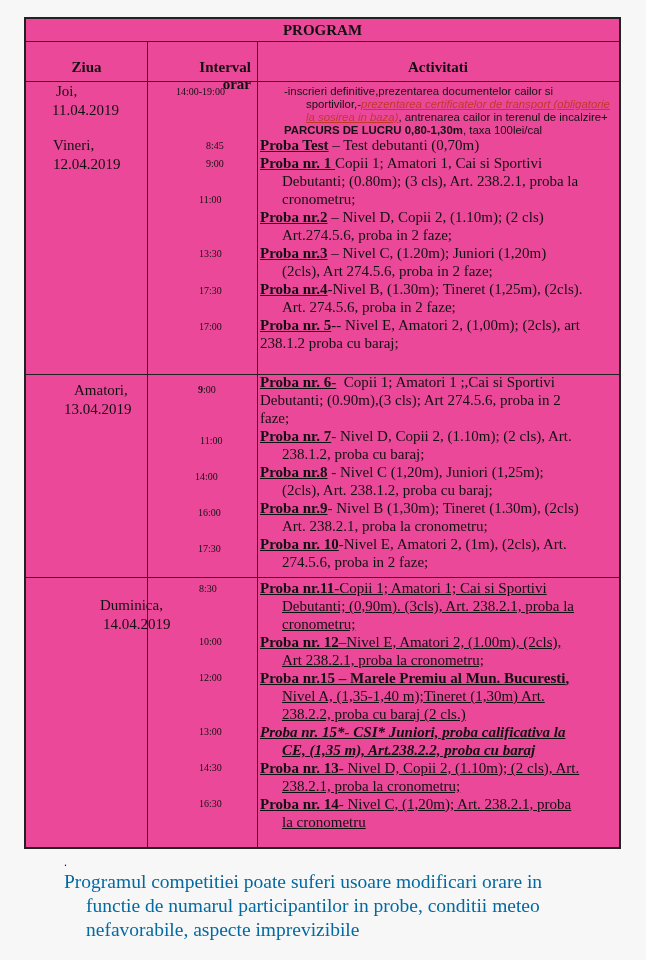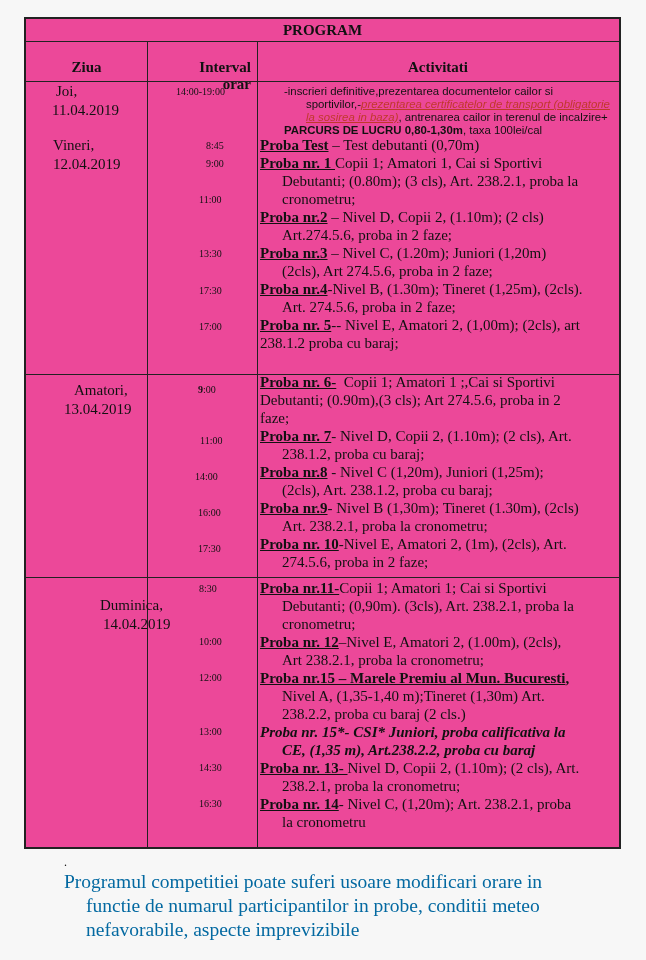--- a/index.html
+++ b/index.html
@@ -144,21 +144,21 @@
   <span class="indent">274.5.6, proba in 2 faze;</span>
 </div>
 
 <div class="time" style="left:199px;top:580px;">8:30</div>
 <div class="time" style="left:199px;top:633px;">10:00</div>
 <div class="time" style="left:199px;top:669px;">12:00</div>
 <div class="time" style="left:199px;top:723px;">13:00</div>
 <div class="time" style="left:199px;top:759px;">14:30</div>
 <div class="time" style="left:199px;top:795px;">16:30</div>
 
-<div class="act" style="top:579px;">
+<div class="act" style="top:579px;text-decoration:underline;">
   <span class="noind"><span class="lbl">Proba nr.11-</span><span>Copii 1; Amatori 1; Cai si Sportivi</span></span>
   <span class="indent">Debutanti; (0,90m).  (3cls), Art. 238.2.1, proba la</span>
   <span class="indent">cronometru;</span>
   <span class="noind"><span class="lbl">Proba nr. 12</span><span>–Nivel E, Amatori 2, (1.00m), (2cls),</span></span>
   <span class="indent">Art 238.2.1, proba la cronometru;</span>
   <span class="noind"><span class="lbl">Proba nr.15 – Marele Premiu al Mun. Bucuresti</span><b>,</b></span>
   <span class="indent">Nivel A, (1,35-1,40 m);Tineret (1,30m)  Art.</span>
   <span class="indent">238.2.2, proba cu baraj (2 cls.)</span>
   <span class="noind italic-bold">Proba nr. 15*- CSI* Juniori, proba calificativa la</span>
   <span class="indent italic-bold">CE, (1,35 m), Art.238.2.2, proba cu baraj</span>

